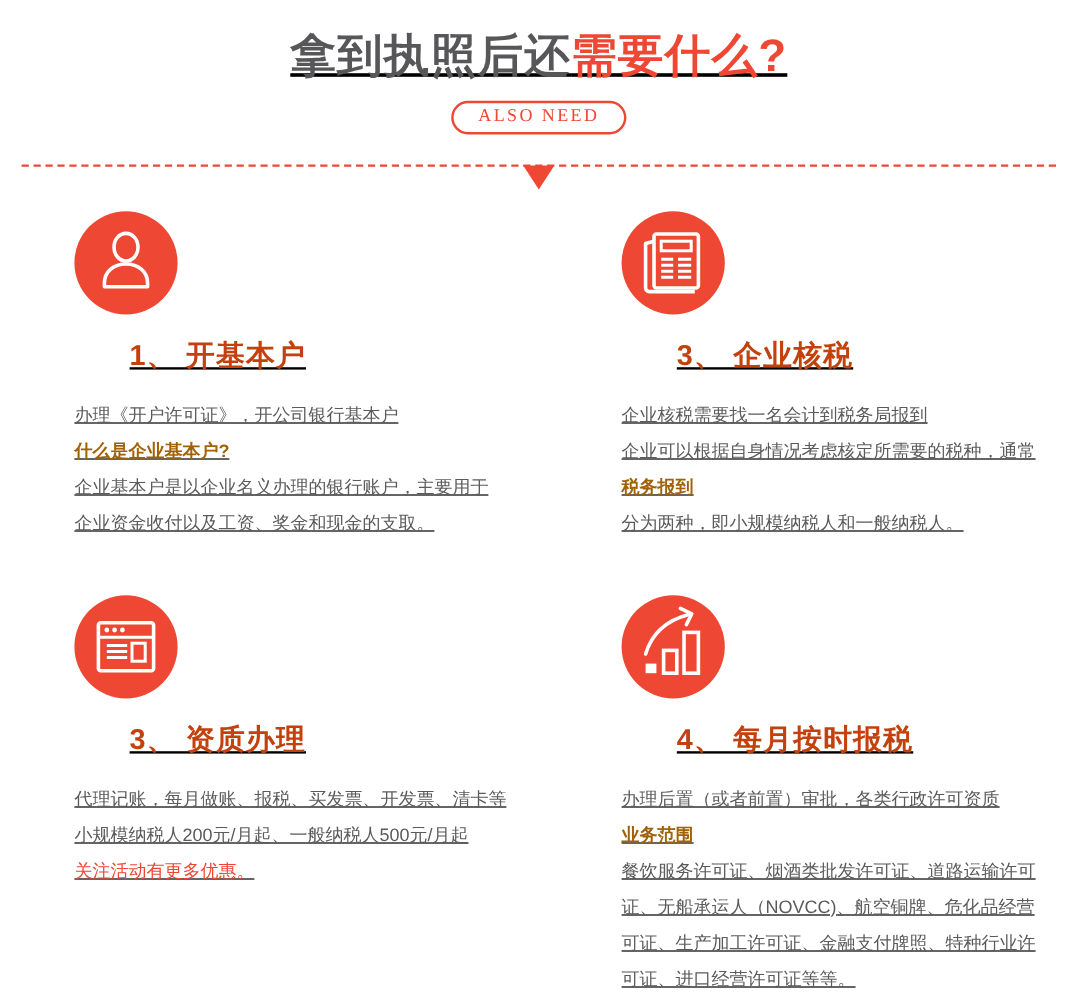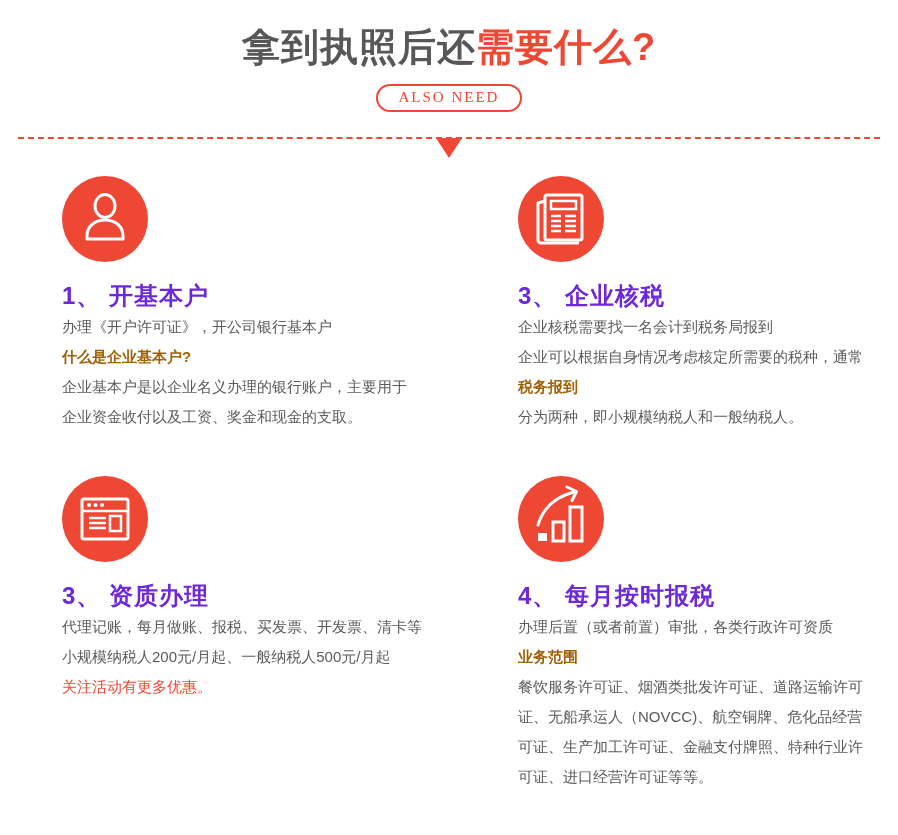--- a/index.html
+++ b/index.html
@@ -1,17 +1,17 @@
 <!DOCTYPE html>
 <html><head>
 <meta charset="utf-8">
 <style>
   html,body{margin:0;padding:0;background:#ffffff;}
   body{width:898px;height:835px;overflow:hidden;font-family:"Liberation Sans","DejaVu Sans",sans-serif;}
-  .page{width:898px;height:600px;}
+  .page{width:898px;height:600px;text-decoration:underline;}
 
   .title{ text-align:center; padding-top:24px; font-size:38px; line-height:46px; letter-spacing:1px;}
   .title .gray{ color:#57575a; font-weight:600;}
   .title .red{ color:#ee4734; font-weight:900;}
 
   .badge-row{ text-align:center; margin-top:14px;}
   .badge{ display:inline-block; border:2px solid #ee4734; color:#ee4734; border-radius:14px;
           padding:3px 21px 4px; font-family:"Liberation Serif","DejaVu Serif",serif;
           font-size:15px; letter-spacing:2px;}
 
@@ -20,22 +20,22 @@
              border-left:13px solid transparent; border-right:13px solid transparent;
              border-top:20px solid #ee4734;}
 
   .grid{ display:grid; grid-template-columns:396px 362px; column-gap:60px; row-gap:44px;
          padding:18px 0 0 62px;}
 
   .icon-circle{ width:86px; height:86px; border-radius:50%; background:#ee4734;
                 display:flex; align-items:center; justify-content:center;}
   .icon-circle svg{ display:block;}
 
-  .sec-heading{ margin-top:18px; font-size:24px; color:#6d28d9; font-weight:600; letter-spacing:1px;}
-  .sec-body{ margin-top:0;}
+  .sec-heading{ margin-top:18px; font-size:24px; color:#c2410c; font-weight:600; letter-spacing:1px;margin-left:46px;}
+  .sec-body{ margin-top:20px;}
   .line{ font-size:15px; line-height:30px; color:#5b5b5d; white-space:nowrap;}
   .line.bold{ font-weight:700; color:#a16207;}
   .line.red{ color:#ee4734;}
 </style>
 </head>
 <body>
 
 <div class="page">
 
   <div class="title">

